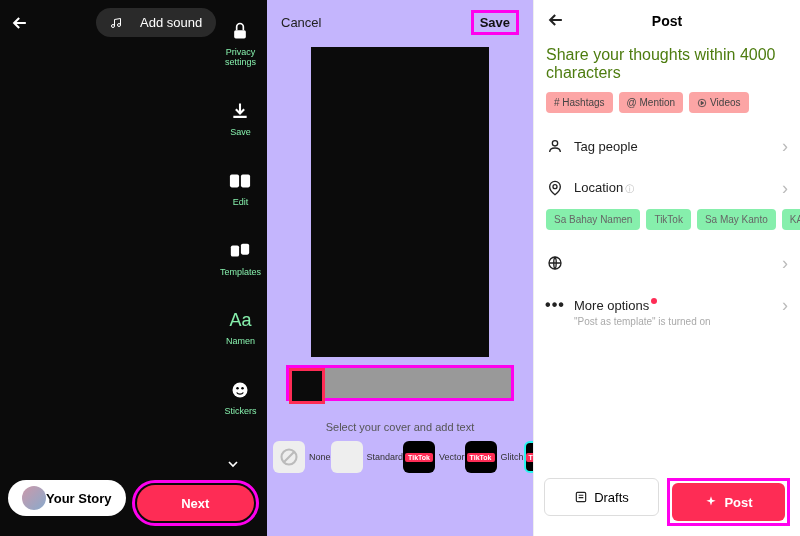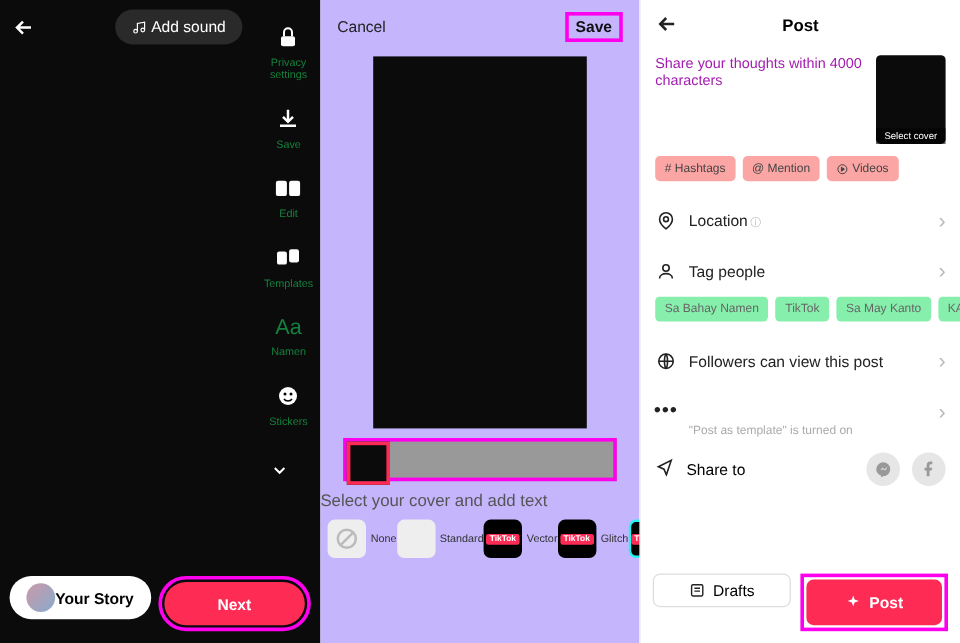--- a/index.html
+++ b/index.html
@@ -3,67 +3,67 @@
 <meta charset="utf-8">
 <style>
 *{margin:0;padding:0;box-sizing:border-box;font-family:-apple-system,BlinkMacSystemFont,"Segoe UI",Helvetica,Arial,sans-serif}
 body{width:800px;height:536px;display:flex;background:#fff;overflow:hidden}
 .col{height:536px;position:relative}
 .col1{width:267px;background:#0b0b0b}
 .col2{width:266px;background:#c4b5fd}
 .col3{width:267px;background:#fff;border-left:1px solid #eee}
 .c1-top{display:flex;align-items:center;padding:8px 6px;gap:10px}
 .back-arrow{width:28px;height:28px;display:flex;align-items:center;justify-content:center;color:#fff;cursor:pointer}
-.add-sound{background:#2a2a2a;color:#fff;border-radius:18px;padding:7px 14px;font-size:13px;display:flex;align-items:center;gap:4px;margin-left:52px;cursor:pointer}
-.sidebar{position:absolute;right:6px;top:18px;display:flex;flex-direction:column;gap:18px;color:#15803d}
+.add-sound{background:#2a2a2a;color:#fff;border-radius:18px;padding:7px 14px;font-size:13px;display:flex;align-items:center;gap:18px;margin-left:52px;cursor:pointer}
+.sidebar{position:absolute;right:6px;top:18px;display:flex;flex-direction:column;gap:30px;color:#86efac}
 .side-item{display:flex;flex-direction:column;align-items:center;gap:4px;cursor:pointer}
 .side-item .lbl{font-size:9px;text-align:center;line-height:1.1}
 .side-ico{width:26px;height:26px;display:flex;align-items:center;justify-content:center}
 .c1-bottom{position:absolute;bottom:10px;left:8px;right:8px;display:flex;gap:6px}
 .story-btn{flex:1;background:#fff;border-radius:22px;height:36px;display:flex;align-items:center;justify-content:center;gap:0;font-size:13px;font-weight:600;cursor:pointer}
 .story-avatar{width:24px;height:24px;border-radius:50%;background:linear-gradient(135deg,#c9a,#8ac)}
 .next-btn{flex:1;background:#fe2c55;border-radius:22px;height:36px;display:flex;align-items:center;justify-content:center;color:#fff;font-size:13px;font-weight:600;cursor:pointer}
 .next-wrap{border:3px solid #f0e;padding:2px;border-radius:26px;flex:1}
 .c2-head{display:flex;justify-content:space-between;align-items:center;padding:10px 14px 6px}
 .cancel{font-size:13px;color:#222;cursor:pointer}
 .save{font-size:13px;font-weight:700;color:#111;cursor:pointer}
 .save-wrap{border:3px solid #f0e;padding:2px 6px}
 .cover-preview{margin:6px auto 0;width:178px;height:310px;background:#0b0b0b}
 .thumb-strip{margin:8px auto 0;width:228px;height:36px;background:#999;border:3px solid #f0e;position:relative}
 .thumb-strip::before{content:"";position:absolute;left:0;top:0;width:30px;height:30px;background:#0b0b0b;border:3px solid #fe2c55}
-.cover-hint{text-align:left;font-size:14px;color:#555;margin-top:8px}
+.cover-hint{text-align:center;font-size:11px;color:#555;margin-top:20px}
 .styles{display:flex;justify-content:space-around;padding:8px 6px 4px}
 .style-item{display:flex;flex-direction:row;align-items:center;gap:4px;cursor:pointer}
 .style-thumb{width:32px;height:32px;border-radius:6px;background:#eee;display:flex;align-items:center;justify-content:center;font-size:8px}
 .style-thumb.tt{background:#000;color:#fff;font-weight:700;position:relative}
 .style-thumb.tt span{background:#fe2c55;padding:1px 3px;border-radius:2px;font-size:7px}
 .style-thumb.sel{border:2px solid #25f4ee}
 .style-item .slbl{font-size:9px;color:#333}
 .c3-head{display:flex;align-items:center;padding:10px 12px 8px}
 .c3-back{width:22px;height:22px;cursor:pointer}
 .c3-title{flex:1;text-align:center;font-size:14px;font-weight:700}
 .caption-row{display:flex;padding:6px 12px 0;gap:8px}
-.caption-area{flex:1;font-size:12px;color:#a21caf;cursor:text}
+.caption-area{flex:1;font-size:16px;color:#4d7c0f;cursor:text}
 .cover-thumb{width:58px;height:74px;background:#0b0b0b;border-radius:4px;position:relative;cursor:pointer}
 .cover-thumb .ct-label{position:absolute;bottom:0;left:0;right:0;background:rgba(0,0,0,.6);color:#fff;font-size:8px;text-align:center;padding:2px 0}
 .chips{display:flex;gap:6px;padding:10px 12px 12px}
 .chip{background:#fca5a5;border-radius:4px;padding:5px 8px;font-size:10px;color:#444;cursor:pointer;display:flex;align-items:center;gap:3px}
 .opt{display:flex;align-items:center;padding:12px 12px;gap:10px;cursor:pointer;position:relative}
 .opt .oico{width:18px;height:18px;display:flex;align-items:center;justify-content:center;color:#222}
 .opt .olbl{font-size:13px;flex:1;color:#222}
 .opt::after{content:"›";position:absolute;right:12px;color:#bbb;font-size:18px}
 .loc-chips{display:flex;gap:6px;padding:0 12px 12px;overflow:hidden}
 .loc-chip{background:#86efac;border-radius:4px;padding:5px 8px;font-size:10px;color:#666;white-space:nowrap;flex-shrink:0}
 .more-sub{font-size:10px;color:#aaa;padding:0 12px 0 40px;margin-top:-10px}
 .dot-red{width:6px;height:6px;background:#fe2c55;border-radius:50%;display:inline-block;vertical-align:top;margin-left:2px}
 .share-row{display:flex;align-items:center;padding:12px 12px;gap:10px}
 .share-row .olbl{font-size:13px;flex:1}
 .share-ico{width:28px;height:28px;border-radius:50%;background:#e6e6e6;display:flex;align-items:center;justify-content:center;color:#888;cursor:pointer}
 .c3-bottom{position:absolute;bottom:10px;left:10px;right:10px;display:flex;gap:8px}
-.drafts-btn{flex:1;height:28px;border:1px solid #ddd;border-radius:6px;display:flex;align-items:center;justify-content:center;gap:6px;font-size:13px;background:#fff;cursor:pointer}
+.drafts-btn{flex:1;height:38px;border:1px solid #ddd;border-radius:6px;display:flex;align-items:center;justify-content:center;gap:6px;font-size:13px;background:#fff;cursor:pointer}
 .post-btn{flex:1;height:38px;background:#fe2c55;border-radius:6px;color:#fff;display:flex;align-items:center;justify-content:center;gap:6px;font-size:13px;font-weight:600;cursor:pointer}
 .post-wrap{border:3px solid #f0e;padding:2px;flex:1}
 .info-circ{font-size:9px;color:#bbb;margin-left:2px}
 </style>
 </head>
 <body>
 
 <div class="col col1">
   <div class="c1-top">
     <div class="back-arrow">
@@ -196,88 +196,69 @@
 <div class="col col3">
   <div class="c3-head">
     <div class="c3-back"><svg width="20" height="20" viewBox="0 0 24 24" fill="none" stroke="#222" stroke-width="2.5">
           <path d="M19 12H5M11 18l-6-6 6-6"></path>
         </svg></div>
     <div class="c3-title">Post</div>
     <div style="width:22px"></div>
   </div>
   <div class="caption-row">
     <div class="caption-area">Share your thoughts within 4000 characters</div>
-    <div class="cover-thumb">
-      <div class="ct-label">Select cover</div>
-    </div>
   </div>
   <div class="chips">
     <div class="chip"># Hashtags</div>
     <div class="chip">@ Mention</div>
     <div class="chip">
         <svg width="10" height="10" viewBox="0 0 24 24" fill="none" stroke="#444" stroke-width="2">
           <circle cx="12" cy="12" r="9"></circle>
           <path d="M10 8l6 4-6 4z" fill="#444"></path>
         </svg>
         <span>Videos</span>
       </div>
   </div>
   <div class="opt">
     <div class="oico">
         <svg width="16" height="16" viewBox="0 0 24 24" fill="none" stroke="#222" stroke-width="2">
+          <circle cx="12" cy="8" r="4"></circle>
+          <path d="M4 21c0-4 4-6 8-6s8 2 8 6"></path>
+        </svg>
+      </div>
+    <div class="olbl">Tag people</div>
+  </div>
+  <div class="opt">
+    <div class="oico">
+        <svg width="16" height="16" viewBox="0 0 24 24" fill="none" stroke="#222" stroke-width="2">
           <circle cx="12" cy="10" r="3"></circle>
           <path d="M12 2a8 8 0 018 8c0 6-8 12-8 12S4 16 4 10a8 8 0 018-8z"></path>
         </svg>
       </div>
     <div class="olbl"><span>Location</span><span class="info-circ">ⓘ</span></div>
-  </div>
-  <div class="opt">
-    <div class="oico">
-        <svg width="16" height="16" viewBox="0 0 24 24" fill="none" stroke="#222" stroke-width="2">
-          <circle cx="12" cy="8" r="4"></circle>
-          <path d="M4 21c0-4 4-6 8-6s8 2 8 6"></path>
-        </svg>
-      </div>
-    <div class="olbl">Tag people</div>
   </div>
   <div class="loc-chips">
     <div class="loc-chip">Sa Bahay Namen</div>
     <div class="loc-chip">TikTok</div>
     <div class="loc-chip">Sa May Kanto</div>
     <div class="loc-chip">KAHIT S</div>
   </div>
   <div class="opt">
     <div class="oico">
         <svg width="16" height="16" viewBox="0 0 24 24" fill="none" stroke="#222" stroke-width="2">
           <circle cx="12" cy="12" r="9"></circle>
           <path d="M3 12h18M12 3c2.5 3 2.5 15 0 18M12 3c-2.5 3-2.5 15 0 18"></path>
         </svg>
       </div>
-    <div class="olbl">Followers can view this post</div>
   </div>
   <div class="opt">
     <div class="oico" style="font-weight:700;letter-spacing:1px">•••</div>
+    <div class="olbl"><span>More options</span><span class="dot-red"></span></div>
   </div>
   <div class="more-sub">"Post as template" is turned on</div>
-  <div class="share-row">
-    <div class="oico"><svg width="16" height="16" viewBox="0 0 24 24" fill="none" stroke="#222" stroke-width="2">
-          <path d="M4 12l16-8-6 18-3-7z"></path>
-        </svg></div>
-    <div class="olbl">Share to</div>
-    <div class="share-ico">
-        <svg width="14" height="14" viewBox="0 0 24 24" fill="#999">
-          <path d="M12 2a10 10 0 00-3 19.5V24l3-2a10 10 0 000-20zM8 13l3-3 3 2 4-4-3 6-3-2z"></path>
-        </svg>
-      </div>
-    <div class="share-ico">
-        <svg width="14" height="14" viewBox="0 0 24 24" fill="#999">
-          <path d="M13 22v-8h3l1-4h-4V7c0-1 0-2 2-2h2V1h-3c-3 0-5 2-5 5v4H6v4h3v8z"></path>
-        </svg>
-      </div>
-  </div>
   <div class="c3-bottom">
     <div class="drafts-btn">
       <svg width="14" height="14" viewBox="0 0 24 24" fill="none" stroke="#222" stroke-width="2">
           <rect x="4" y="4" width="16" height="16" rx="2"></rect>
           <path d="M8 9h8M8 13h8"></path>
         </svg>
       <span>Drafts</span>
     </div>
     <div class="post-wrap">
       <div class="post-btn">

